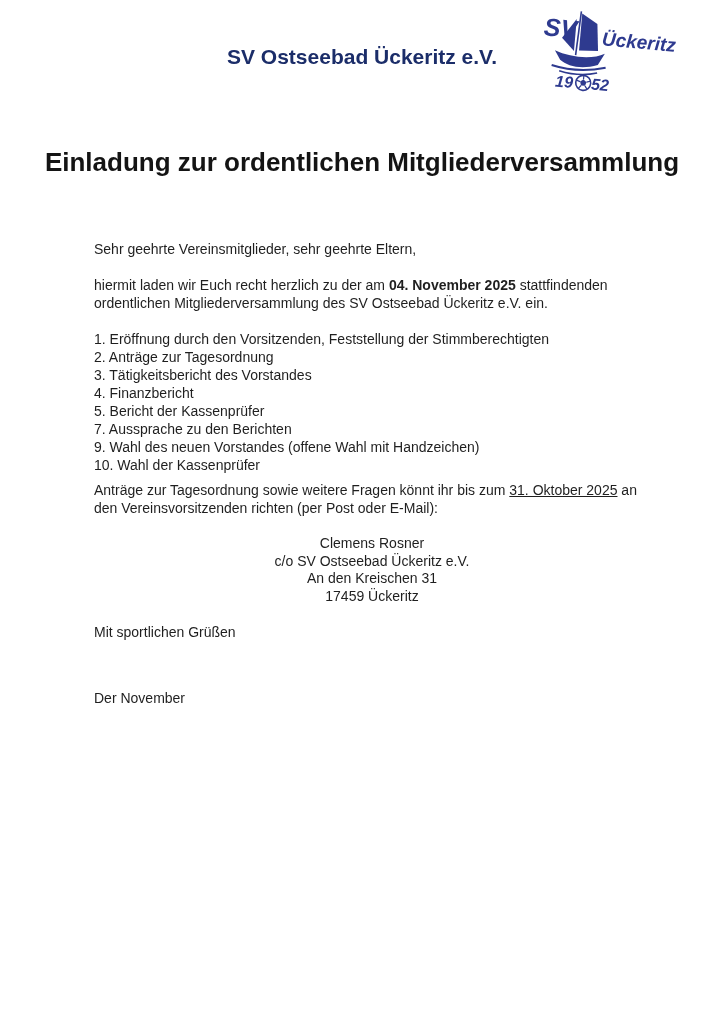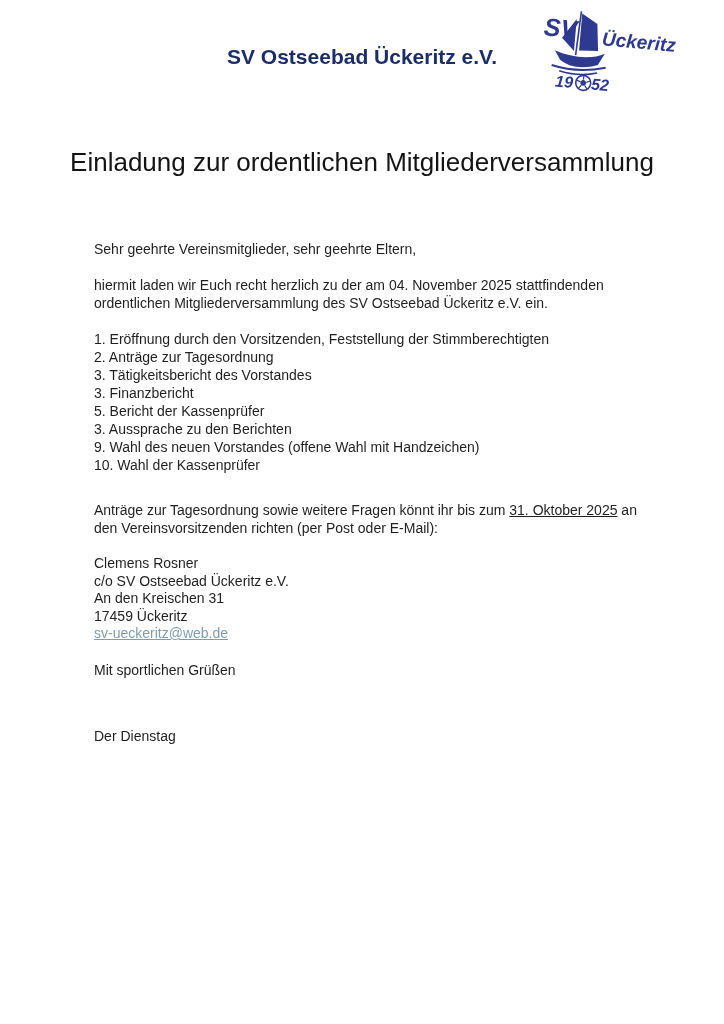--- a/index.html
+++ b/index.html
@@ -18,40 +18,40 @@
     font-size: 21px; font-weight: bold; line-height: 24px;
     color: #1b2d69;
   }
   .logo {
     position: absolute; top: 6px; left: 541px;
     width: 156px; height: 94px;
   }
   .doc-heading {
     position: absolute; top: 147px; left: 0; width: 724px;
     text-align: center;
-    font-size: 26px; font-weight: normal; line-height: 30px;
+    font-size: 26px; font-weight: bold; line-height: 30px;
     color: #141414;
   }
   .content {
     position: absolute; top: 240px; left: 94px; width: 556px;
   }
   .content p { margin: 0 0 18px 0; }
-  .bold { font-weight: normal; }
+  .bold { font-weight: bold; }
   .underline { text-decoration: underline; }
   .details { margin: 0 0 18px 0; }
   .detail-row { display: flex; line-height: 19px; }
   .detail-label { width: 72px; flex: 0 0 72px; }
   .agenda-title {
     font-weight: bold; text-decoration: underline;
     margin: 0 0 18px 0;
   }
-  ol.agenda { list-style: none; margin: 0 0 27px 0; padding: 0; }
+  ol.agenda { list-style: none; margin: 0 0 7px 0; padding: 0; }
   ol.agenda li { line-height: 18px; }
   .address { margin: 0 0 18px 0; }
-  .address div { line-height: 17.5px; }
+  .address div { line-height: 17.5px; text-align: center; }
   a.email { color: #7d9db1; text-decoration: underline; cursor: pointer; }
   .closing { margin: 0 0 48px 0 !important; }
   .signature { margin: 0 !important; }
 </style>
 </head>
 <body>
 
 <div class="club-name">SV Ostseebad Ückeritz e.V.</div>
 
 <div class="logo">
@@ -91,34 +91,33 @@
   <p>Sehr geehrte Vereinsmitglieder, sehr geehrte Eltern,</p>
 
   <p><span>hiermit laden wir Euch recht herzlich zu der am </span><span class="bold">04. November 2025</span><span> stattfindenden</span><br><span>ordentlichen Mitgliederversammlung des SV Ostseebad Ückeritz e.V. ein.</span></p>
 
 
 
   <ol class="agenda">
     <li>1. Eröffnung durch den Vorsitzenden, Feststellung der Stimmberechtigten</li>
     <li>2. Anträge zur Tagesordnung</li>
     <li>3. Tätigkeitsbericht des Vorstandes</li>
-    <li>3. Finanzbericht</li>
+    <li>4. Finanzbericht</li>
     <li>5. Bericht der Kassenprüfer</li>
-    <li>3. Aussprache zu den Berichten</li>
+    <li>7. Aussprache zu den Berichten</li>
     <li>9. Wahl des neuen Vorstandes (offene Wahl mit Handzeichen)</li>
     <li>10. Wahl der Kassenprüfer</li>
   </ol>
 
   <p><span>Anträge zur Tagesordnung sowie weitere Fragen könnt ihr bis zum </span><span class="underline">31. Oktober 2025</span><span> an</span><br><span>den Vereinsvorsitzenden richten (per Post oder E-Mail):</span></p>
 
   <div class="address">
     <div>Clemens Rosner</div>
     <div>c/o SV Ostseebad Ückeritz e.V.</div>
     <div>An den Kreischen 31</div>
     <div>17459 Ückeritz</div>
-    <div><a class="email">sv-ueckeritz@web.de</a></div>
   </div>
 
   <p class="closing">Mit sportlichen Grüßen</p>
 
-  <p class="signature">Der Dienstag</p>
+  <p class="signature">Der November</p>
 
 </div>
 
 </body></html>

